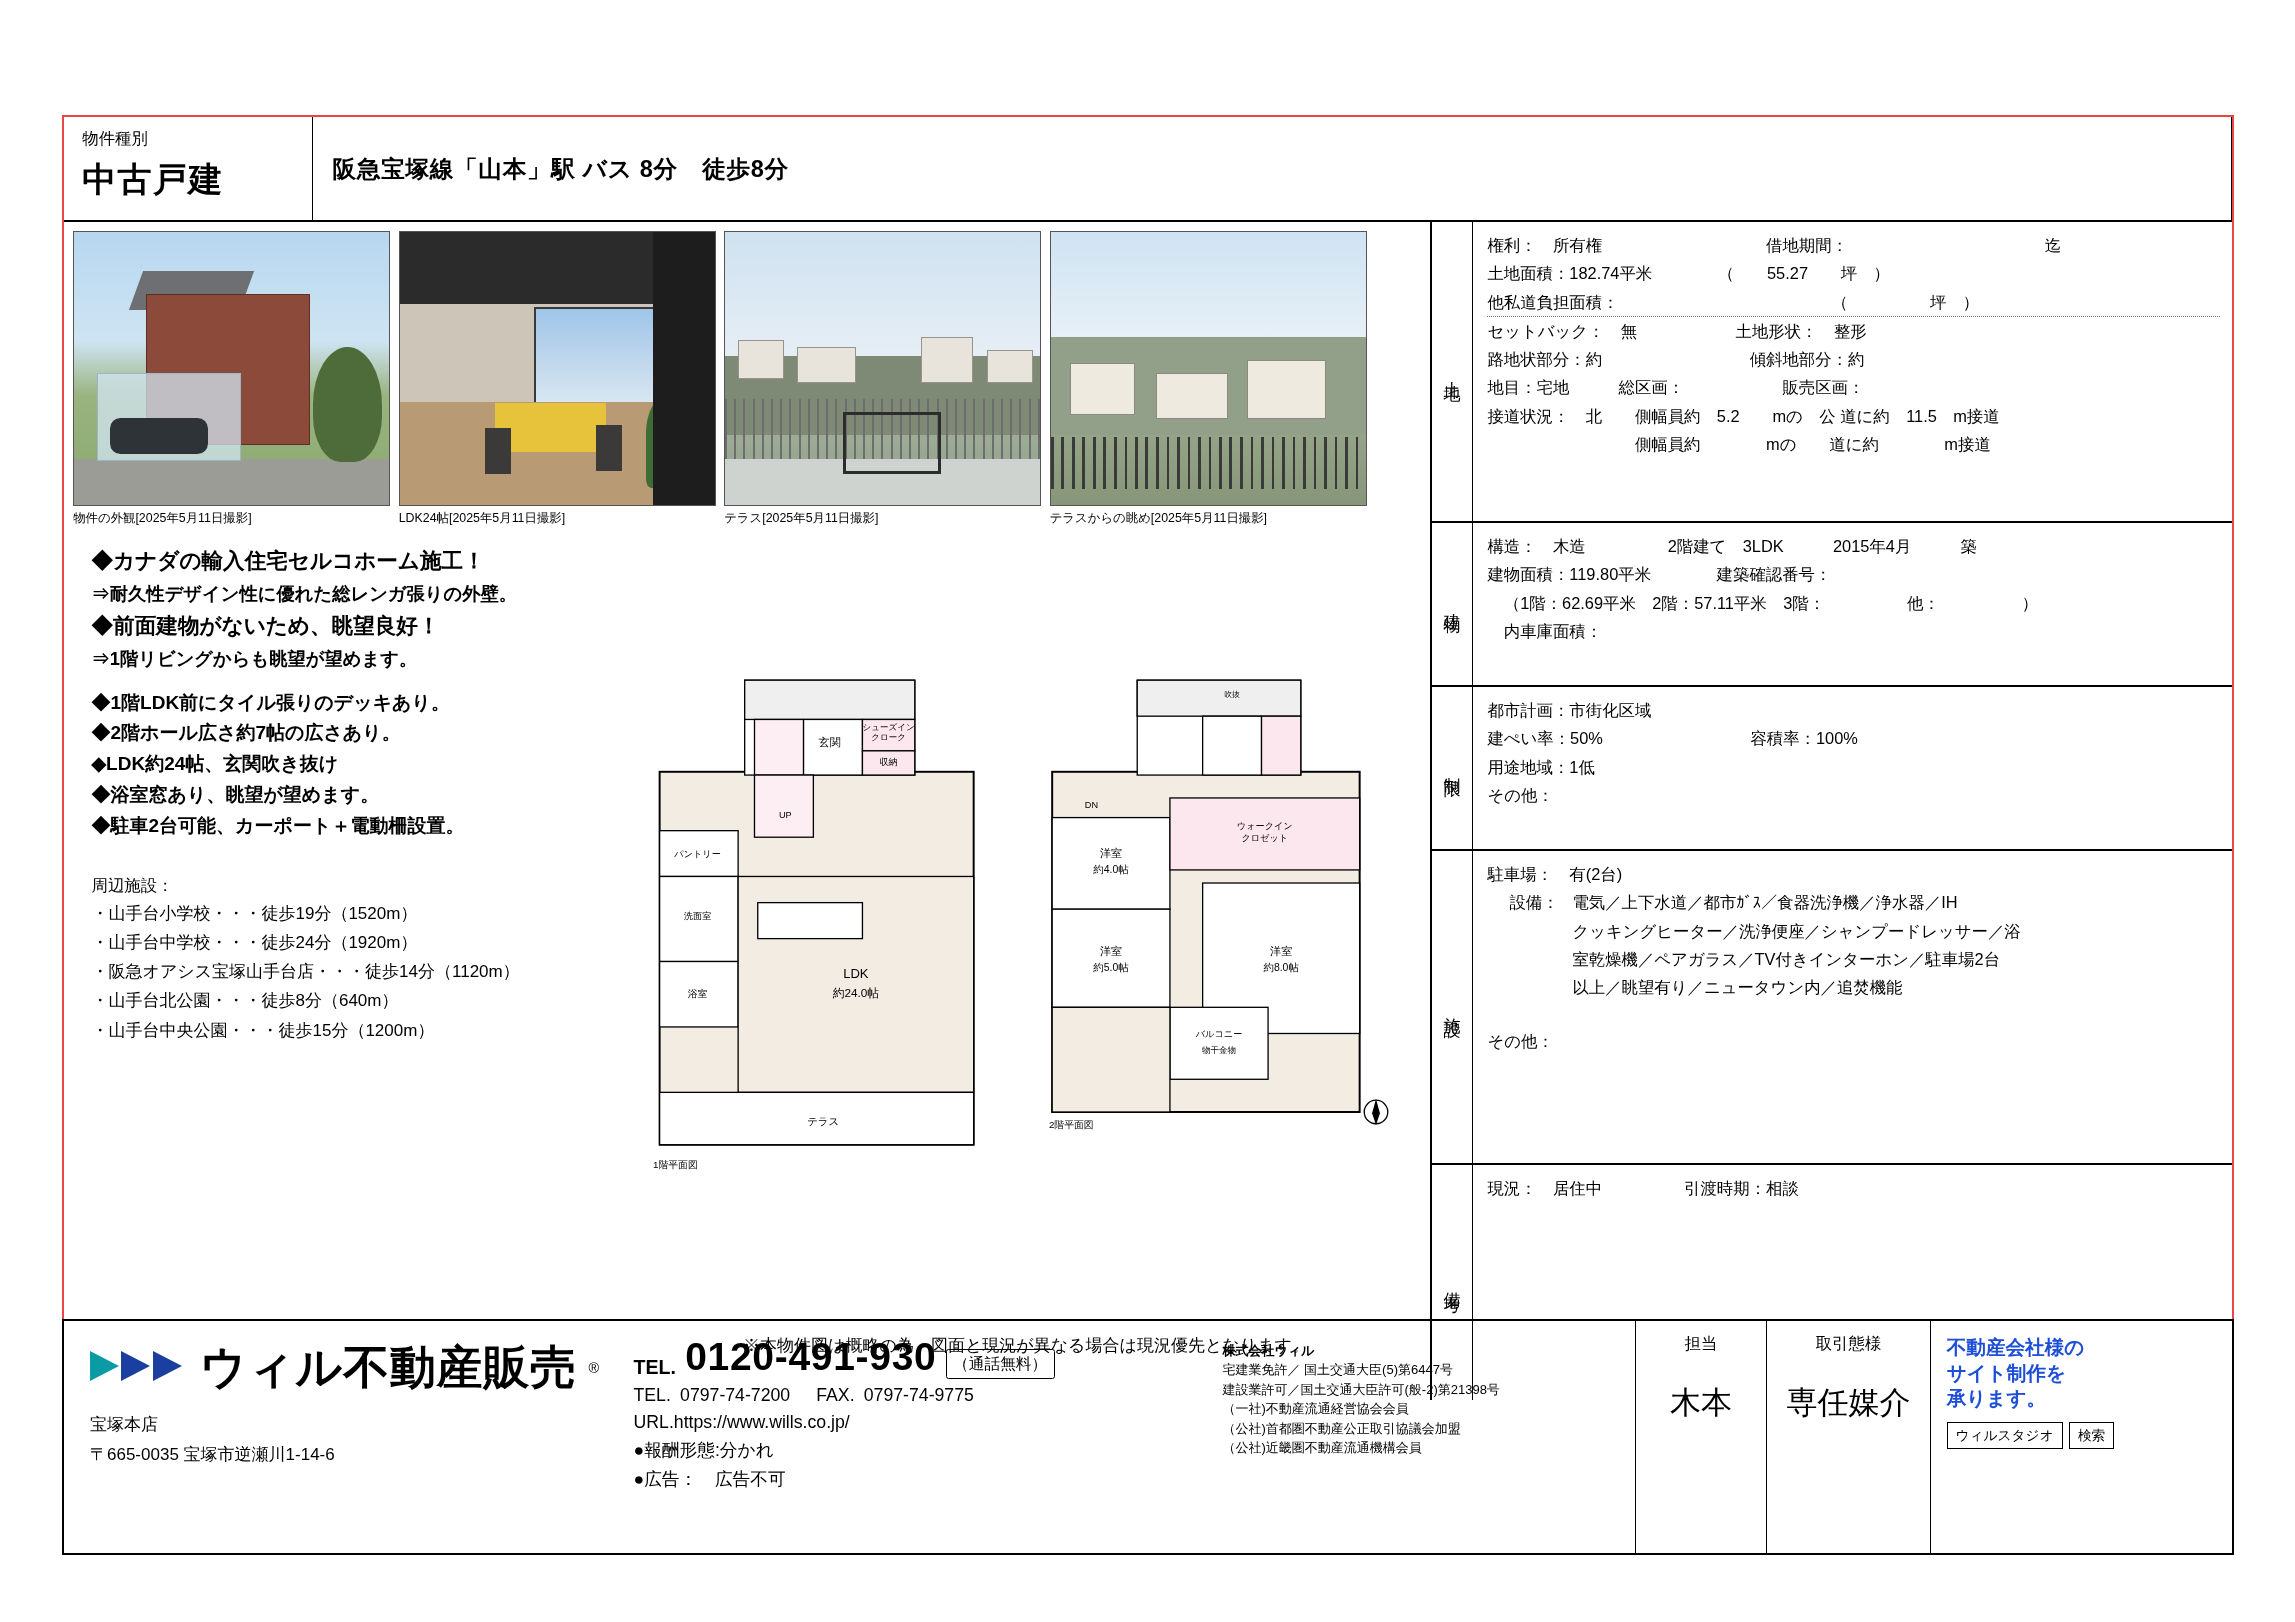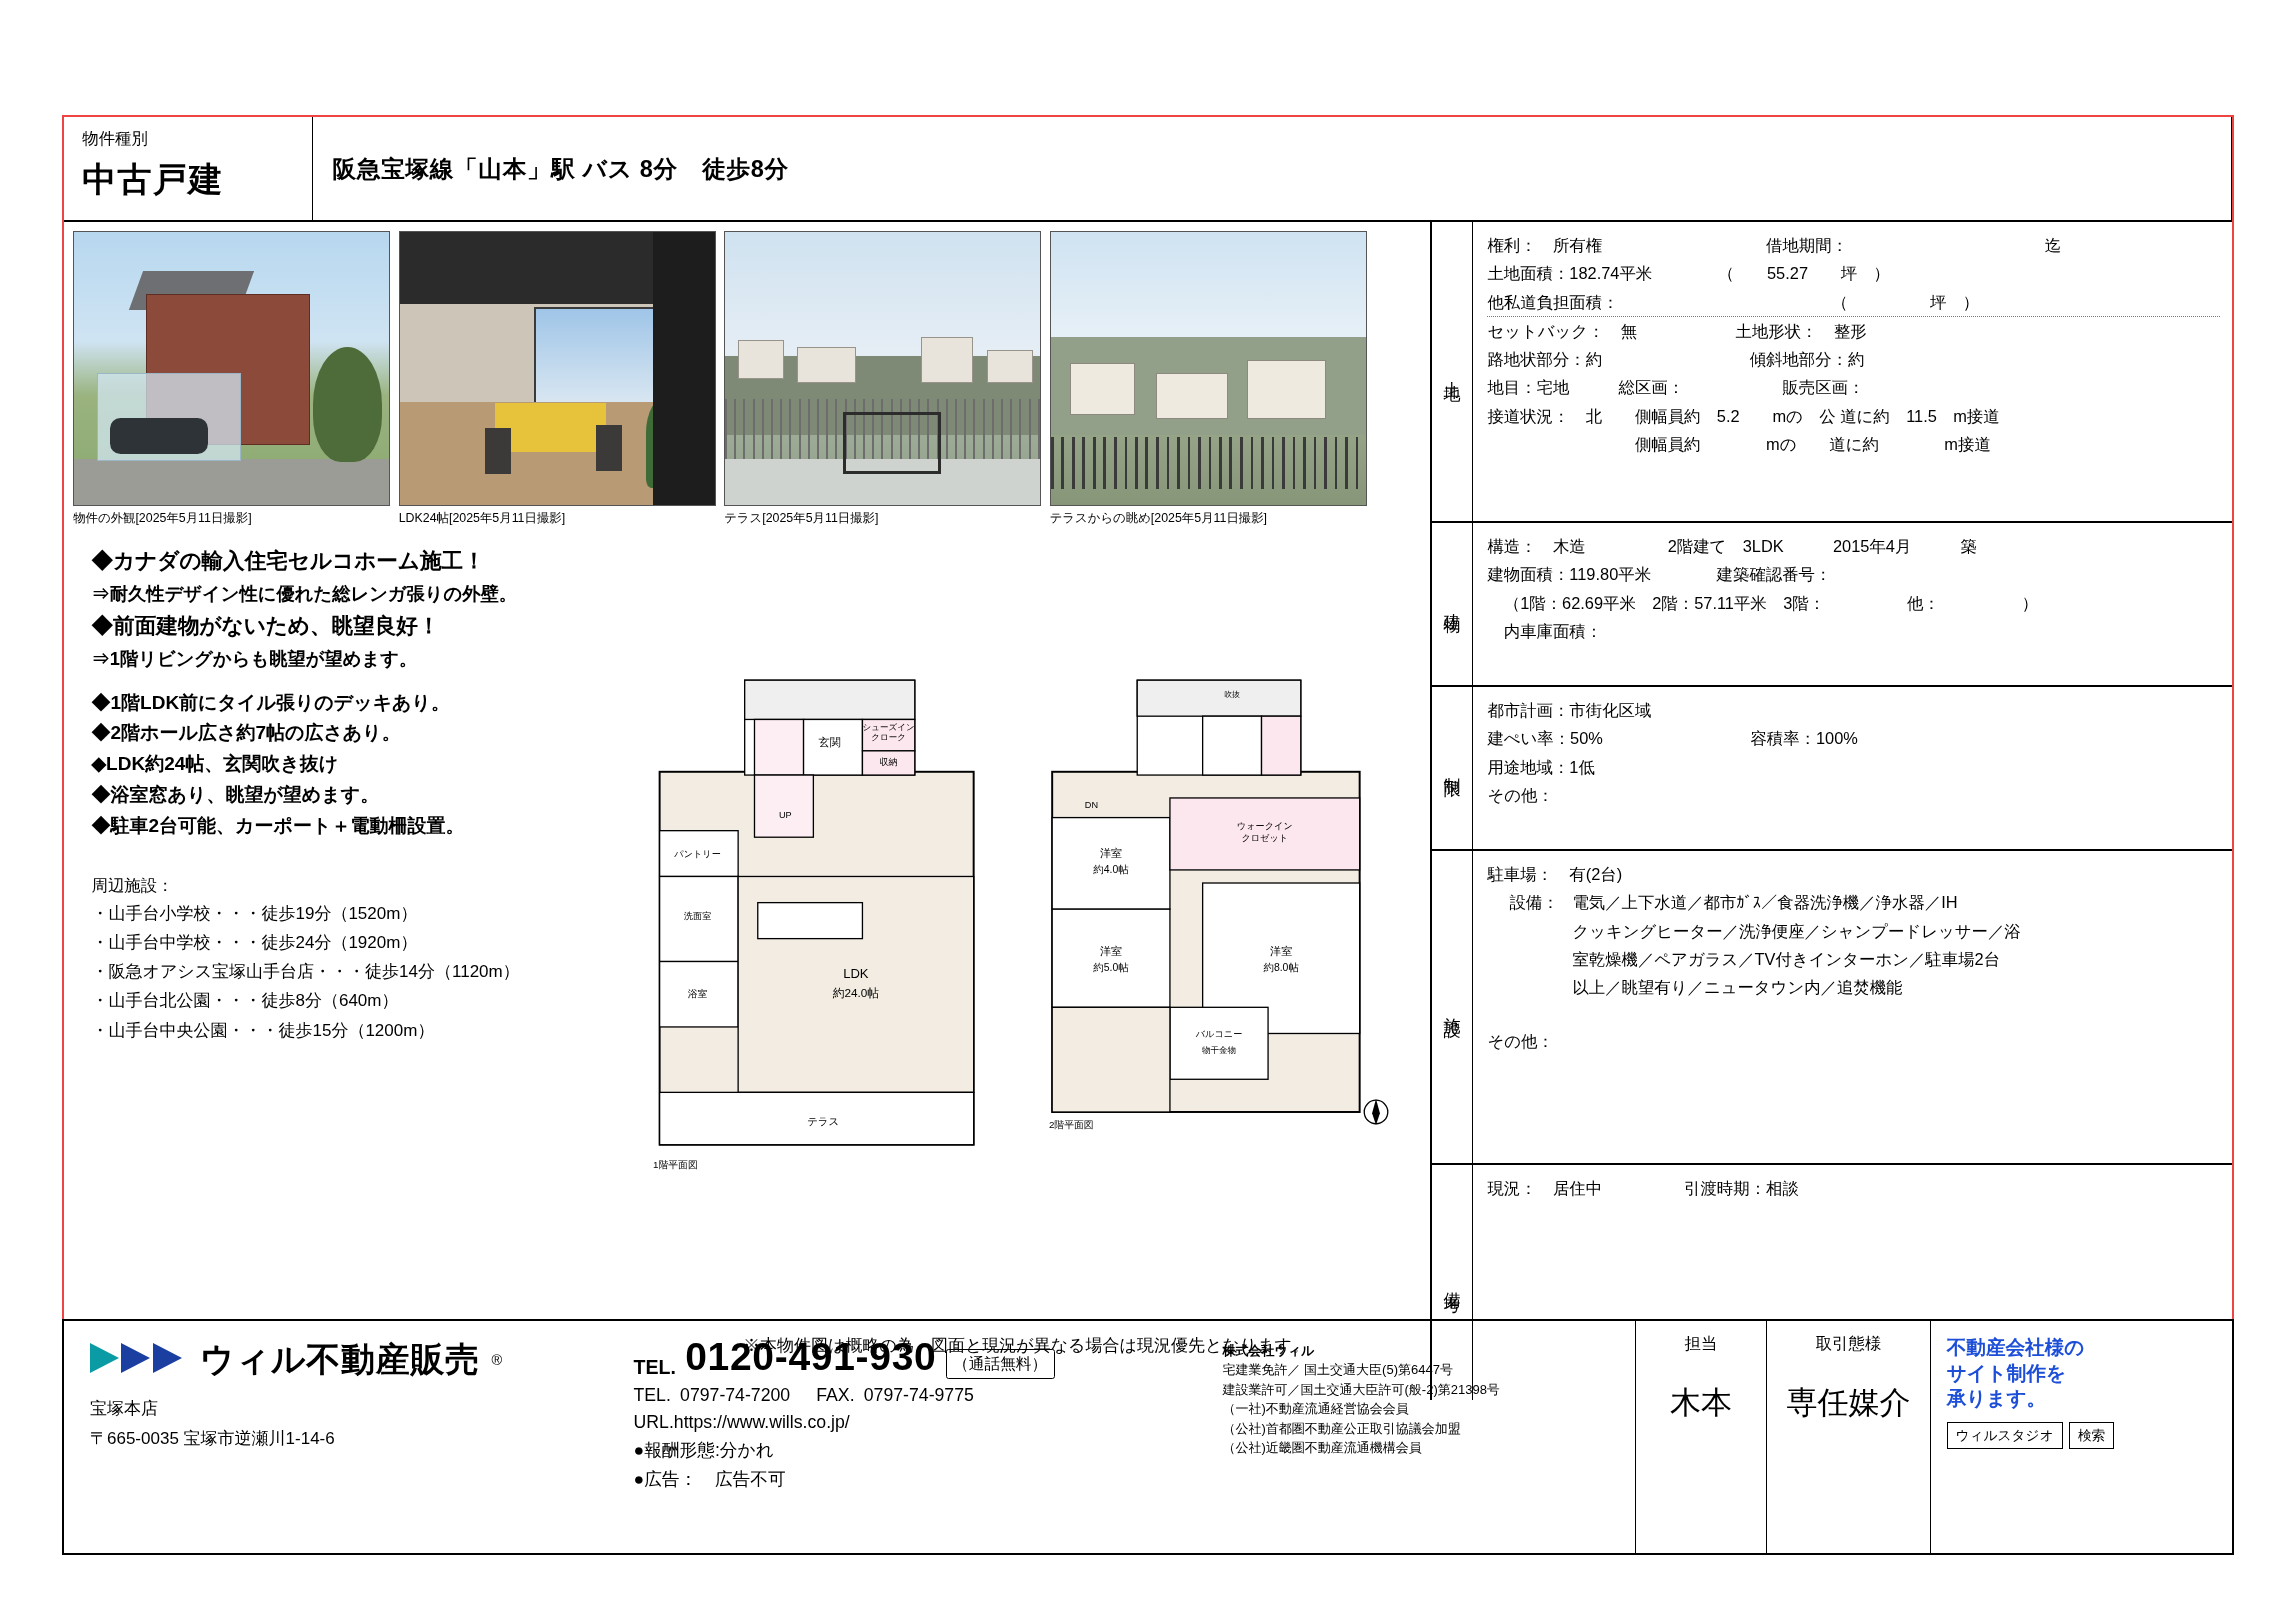--- a/index.html
+++ b/index.html
@@ -107,21 +107,21 @@
   .f-tel { width: 589px; padding: 14.4px 0 0 6.5px;}
   .f-corp { width: 419px; padding: 19.6px 0 0 6.5px; font-size:13px; line-height:1.5;}
   .f-tanto { width: 131px; border-left: 1.3px solid #000; text-align:center; padding-top:11.8px;}
   .f-tori { width: 164px; border-left: 1.3px solid #000; text-align:center; padding-top:11.8px;}
   .f-ad { flex:1; border-left: 1.3px solid #000; padding: 14.4px 0 0 15.7px;}
   .logo-row { display:flex; align-items:center; gap:11.8px;}
   .logo-mark { width: 98px; height: 41px; position:relative;}
   .lm1 { position:absolute; left:0; top:3.9px; width:0; height:0; border-left:29px solid #0b9ba5; border-top:15.7px solid transparent; border-bottom:15.7px solid transparent;}
   .lm2 { position:absolute; left:31px; top:3.9px; width:0; height:0; border-left:29px solid #1b3fa0; border-top:15.7px solid transparent; border-bottom:15.7px solid transparent;}
   .lm3 { position:absolute; left:63px; top:3.9px; width:0; height:0; border-left:29px solid #1b3fa0; border-top:15.7px solid transparent; border-bottom:15.7px solid transparent;}
-  .logo-txt { font-size: 34px; font-weight: bold; letter-spacing: 0.7px;}
+  .logo-txt { font-size: 46px; font-weight: bold; letter-spacing: 0.7px;}
   .shop { font-size: 17px; margin-top: 14.4px;}
   .shop2 { font-size: 17px; margin-top: 6.5px;}
   .tel-main { font-size: 39px; font-weight: bold; letter-spacing: 0.7px;}
   .tel-lbl { font-size: 19.6px; font-weight: bold;}
   .free { border:1.3px solid #000; font-size:15.7px; padding: 3.9px 6.5px; border-radius: 2.6px;}
   .tel-sub { font-size: 17.7px; margin-top: 5.2px;}
   .tel-url { font-size: 17.7px; margin-top: 6.5px;}
   .tel-bul { font-size: 17.7px; margin-top: 5.2px;}
   .tanto-lbl { font-size: 16.4px;}
   .tanto-val { font-size: 31px; margin-top: 27.5px;}

